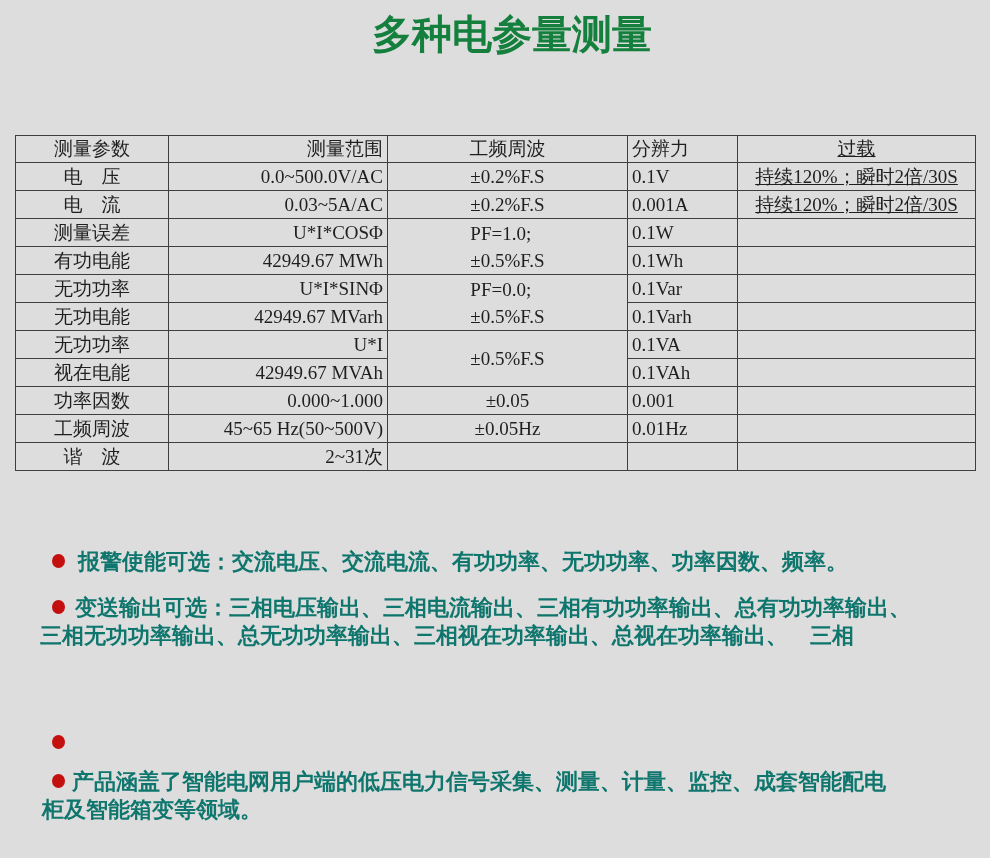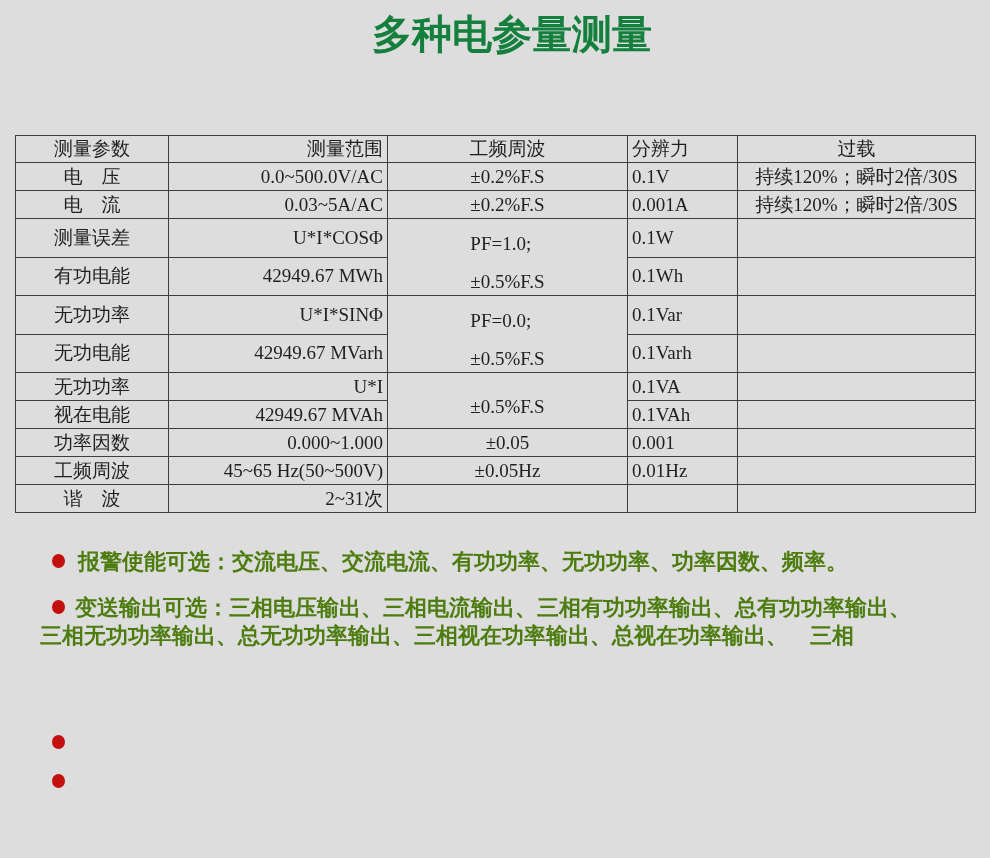--- a/index.html
+++ b/index.html
@@ -26,31 +26,31 @@
     height:27px;padding:0 4px;
     font-weight:normal;
     overflow:hidden;white-space:nowrap;
     vertical-align:middle;
   }
   table.meas thead th{height:25px;}
   .c-param{text-align:center;}
   .c-range{text-align:right;padding-left:24px;}
   .c-error{text-align:center;}
   .c-res{text-align:left;}
-  .c-over{text-align:center;}
+  .c-over{text-align:center;text-decoration:underline;}
   td.merged{vertical-align:top;text-align:center;}
   td.merged .ml{display:inline-block;text-align:left;}
-  td.merged .ml div{line-height:27px;height:27px;margin-top:11px;}
+  td.merged .ml div{line-height:27px;height:27px;}
   
   .dot{
     position:absolute;width:13px;height:14px;border-radius:50%;
     background:#c40f0f;
   }
   .bline{
-    position:absolute;font-size:22px;font-weight:bold;color:#4d7c0f;
+    position:absolute;font-size:22px;font-weight:bold;color:#0f766e;
     white-space:nowrap;line-height:28px;height:28px;
   }
   #dot1{left:52px;top:554px;}
   #l1  {left:78px;top:548px;}
   #dot2{left:52px;top:600px;}
   #l2a {left:75px;top:594px;}
   #l2b {left:40px;top:622px;}
   #l2c {left:42px;top:663px;}
   #dot3{left:52px;top:735px;}
   #l3  {left:78px;top:728px;}
@@ -177,14 +177,16 @@
   <span class="dot" id="dot1"></span>
   <div class="bline" id="l1">报警使能可选：交流电压、交流电流、有功功率、无功功率、功率因数、频率。</div>
 
   <span class="dot" id="dot2"></span>
   <div class="bline" id="l2b">三相无功功率输出、总无功功率输出、三相视在功率输出、总视在功率输出、　三相</div>
   <div class="bline" id="l2a">变送输出可选：三相电压输出、三相电流输出、三相有功功率输出、总有功功率输出、</div>
 
   <span class="dot" id="dot3"></span>
 
   <span class="dot" id="dot4"></span>
+  <div class="bline" id="l4a">产品涵盖了智能电网用户端的低压电力信号采集、测量、计量、监控、成套智能配电</div>
+  <div class="bline" id="l4b">柜及智能箱变等领域。</div>
 
 </div>
 
 </body></html>

